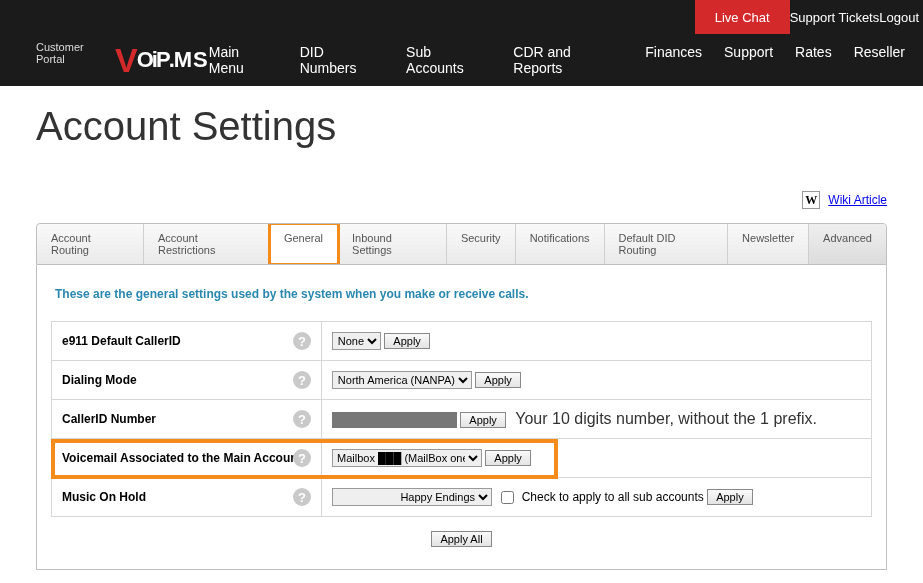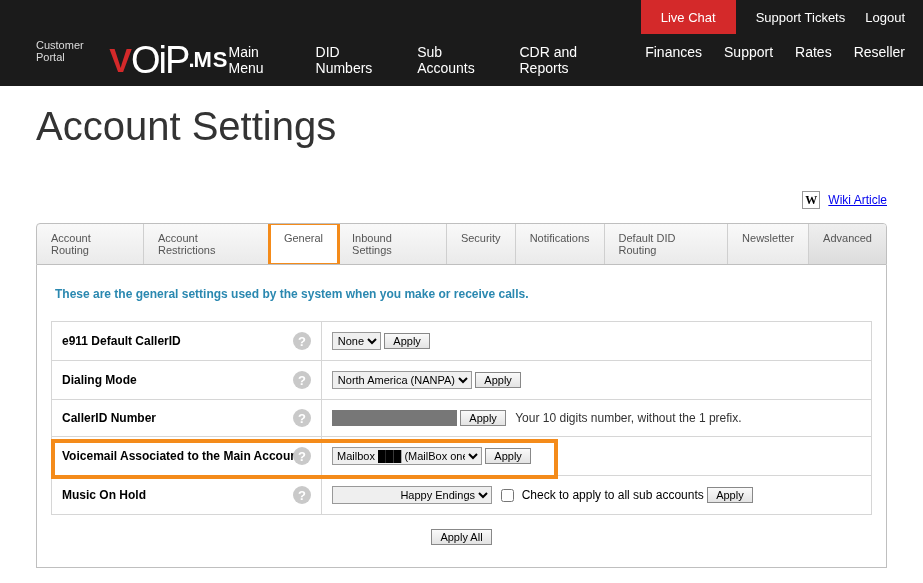--- a/index.html
+++ b/index.html
@@ -1,28 +1,28 @@
 <!DOCTYPE html>
 <html><head>
 <meta charset="utf-8">
 <style>
 * { box-sizing: border-box; margin: 0; padding: 0; }
 body { font-family: Arial, Helvetica, sans-serif; font-size: 13px; width: 923px; height: 583px; overflow: hidden; background: #fff; }
 
 .topbar { background: #1b1b1b; color: #fff; }
-.topbar-upper { display: flex; justify-content: flex-end; align-items: center; height: 34px; padding-right: 18px; gap: 20px; font-size: 13px; }
+.topbar-upper { display: flex; justify-content: flex-end; align-items: center; height: 34px; padding-right: 4px; font-size: 13px; }
 .topbar-upper a { color: #fff; text-decoration: none; }
 .live-chat { background: #d4292a; padding: 9px 20px; height: 34px; display: flex; align-items: center; }
 
 .topbar-lower { display: flex; align-items: center; justify-content: space-between; height: 52px; padding: 0 18px 0 36px; }
 .brandwrap { display:flex; flex-direction:row; }
 .brand-sub { font-size: 11px; color: #ddd; }
 .brand { font-size: 26px; font-weight: 900; color:#fff; letter-spacing:-1px; display:flex; align-items:center; }
 .brand .v { color:#d4292a; font-size: 34px; font-weight:900; }
-.brand .oip { font-size: 38px; font-weight:400; letter-spacing:-2px; }
+.brand .oip { font-size: 22px; font-weight:700; letter-spacing:-2px; }
 .brand .dot { color:#fff; font-size: 22px; }
 .brand .ms { font-size: 22px; font-weight:900; letter-spacing:1px; }
 .mainnav { display:flex; gap:22px; font-size:14px; }
 .mainnav a { color:#fff; text-decoration:none; }
 
 .page-body { padding: 18px 36px; }
 h1 { font-size: 40px; font-weight: 300; color:#333; margin-bottom: 36px; }
 
 .wiki-row { display:flex; justify-content:flex-end; align-items:center; gap:8px; font-size:12px; padding: 6px 0 14px 0; }
 .wiki-icon { border:1px solid #999; width:18px; height:18px; display:flex; align-items:center; justify-content:center; font-family: Georgia, serif; font-weight:bold; font-size:12px; }
@@ -39,21 +39,21 @@
 .panel { border:1px solid #bfbfbf; border-top:0; padding:14px 14px 22px 14px; position:relative; }
 .intro { font-size:12px; font-weight:bold; color:#2a88b0; margin:8px 0 20px 4px; }
 
 table.settings { width:100%; border-collapse:collapse; border:1px solid #d6d6d6; }
 table.settings td { border:1px solid #d6d6d6; padding: 10px 10px; vertical-align:middle; font-size:12px; }
 table.settings td.labelcell { width:270px; font-weight:bold; position:relative; }
 .help-icon { position:absolute; right:10px; top:50%; transform:translateY(-50%); width:18px; height:18px; border-radius:50%; background:#c9c9c9; color:#fff; font-size:13px; font-weight:bold; display:flex; align-items:center; justify-content:center; }
 
 select, input[type=text] { font-size:11px; border:1px solid #999; background:#efefef; padding:1px 0;text-align:right; }
 .btn { font-size:11px; border:1px solid #888; background:linear-gradient(#fafafa,#e3e3e3); padding:1px 8px; cursor:pointer; }
-.hint { font-size:12px; color:#333; margin-left:6px; }
+.hint { font-size:16px; color:#333; margin-left:6px; }
 
 .row-highlight-box { position:absolute; border:4px solid #f48b1a; pointer-events:none; }
 
 .bottom-apply { text-align:center; margin-top:14px; }
 .checkbox { vertical-align:middle; margin: 0 4px 0 6px; }
 </style>
 </head>
 <body>
 
 <div class="topbar">

